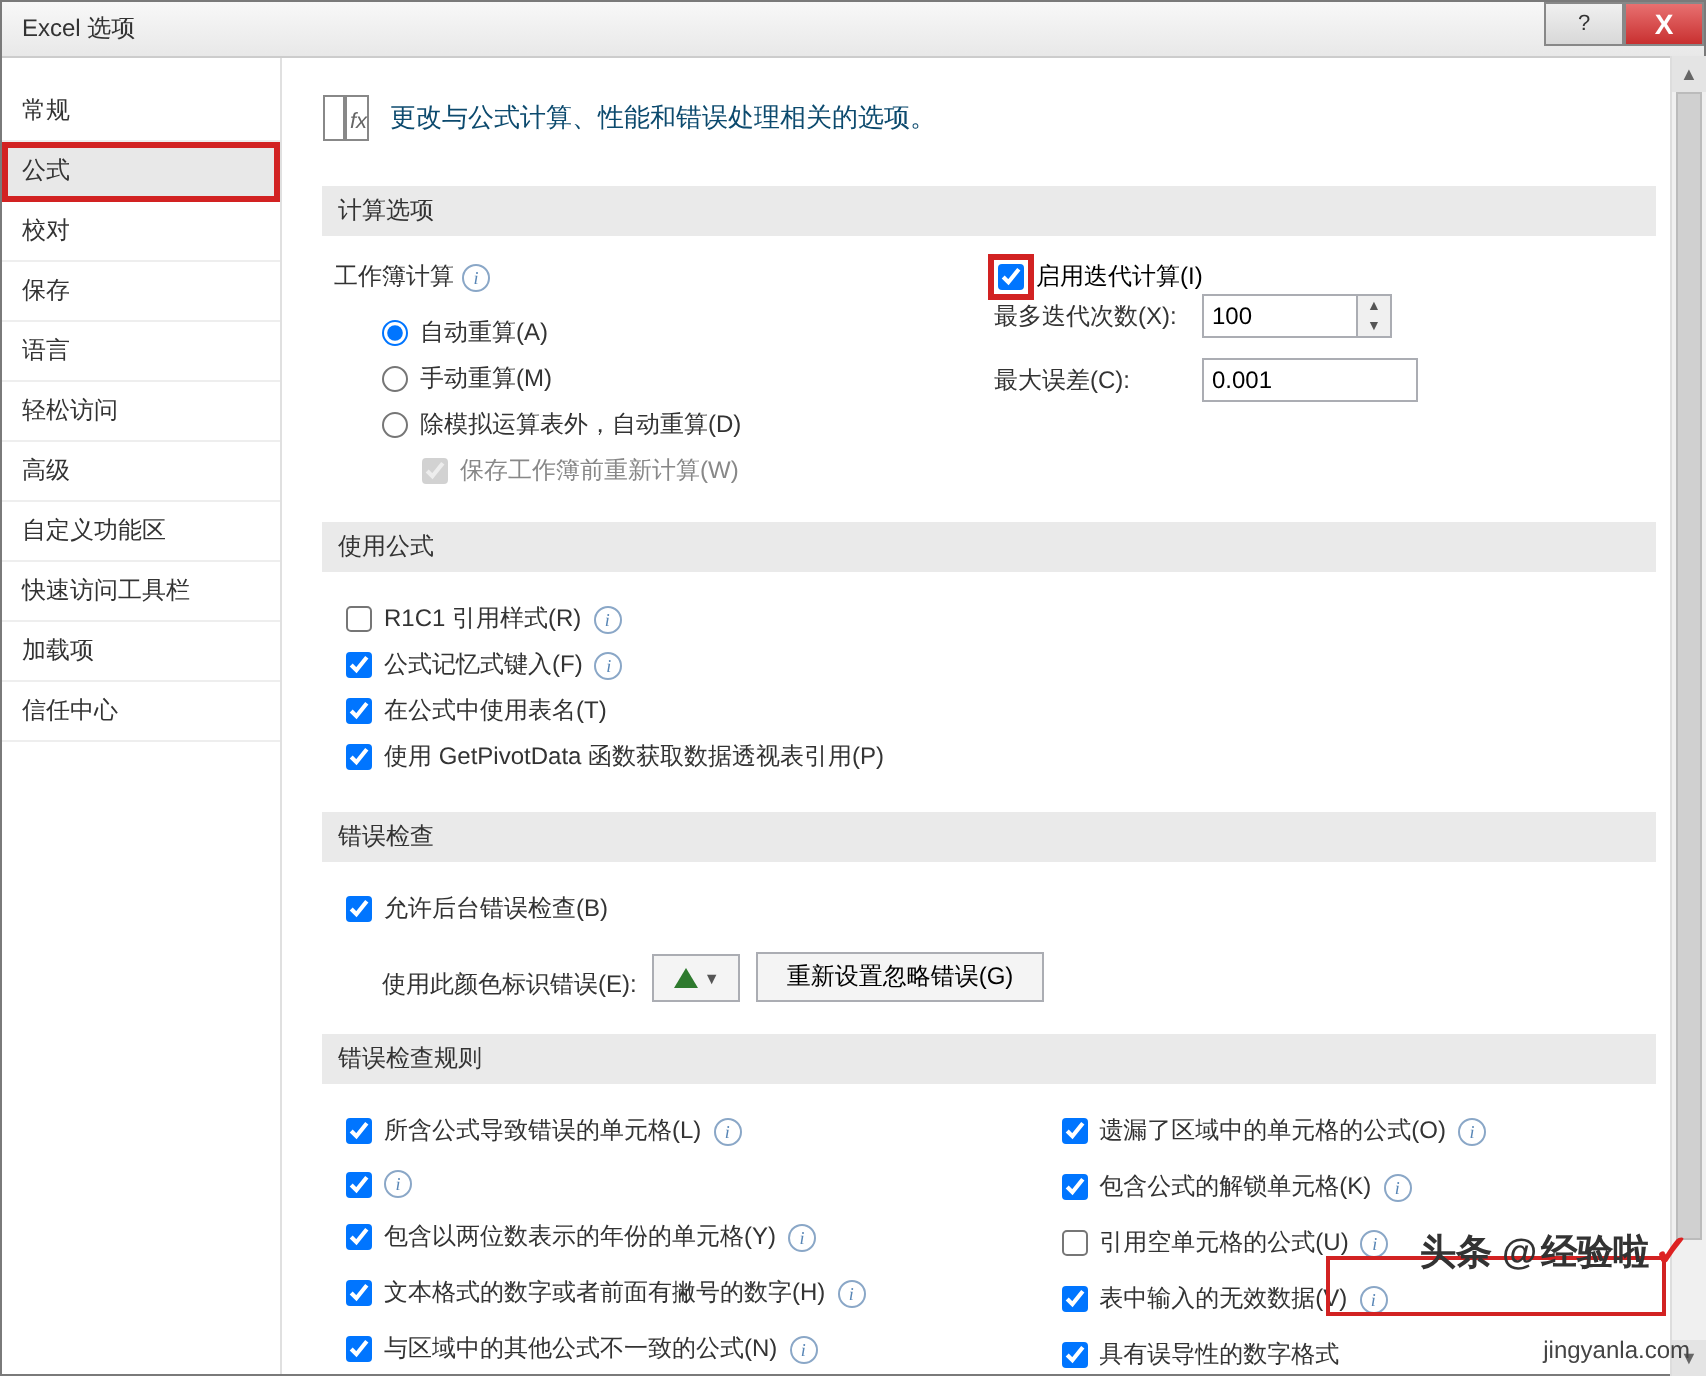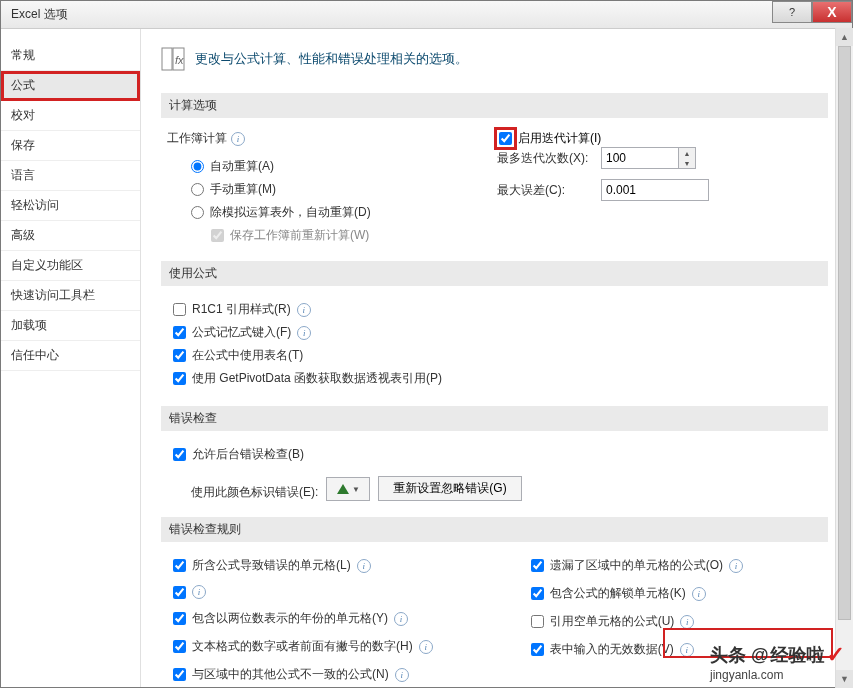--- a/index.html
+++ b/index.html
@@ -63,21 +63,21 @@
     .reset-btn { padding: 3px 14px; font-size: 12px; border: 1px solid #abadb3; background: #f4f4f4; }
     
     .rules-grid { display: flex; gap: 92px; padding-left: 6px; }
     .rules-col { display: flex; flex-direction: column; gap: 5px; }
     
     .scrollbar { position: absolute; right: 0; top: 28px; bottom: 0; width: 18px; background: #f0f0f0; border-left: 1px solid #ddd; display: flex; flex-direction: column; }
     .scroll-arrow { height: 18px; background: #e4e4e4; display:flex; align-items:center; justify-content:center; font-size:9px; color:#666; }
     .scroll-track { flex:1; position: relative; }
     .scroll-thumb { position:absolute; top:0; left:2px; right:2px; height: 92%; background: #d0d0d0; border:1px solid #bbb; }
     
-    .watermark { position: absolute; right: 8px; bottom: 6px; font-size: 18px; color: #333; z-index: 100; display:flex; flex-direction:column; align-items:flex-start; }
+    .watermark { position: absolute; right: 8px; bottom: 6px; font-size: 18px; color: #333; z-index: 100; display:flex; flex-direction:column; align-items:flex-end;gap:29px; }
     .watermark-top { display:flex; align-items:center; gap:2px; font-weight: 600; }
     .watermark-check { color:#d22; font-size: 22px; }
     .watermark-bottom { font-size: 12px; color: #444; }
     .watermark-box { position:absolute; right: 20px; bottom: 30px; width: 170px; height: 30px; border: 2px solid #d22222; pointer-events:none; }
     
     .iter-check-wrap { display: flex; align-items: center; }
   </style>
 </head>
 <body>
 
@@ -245,20 +245,24 @@
           <label class="check-row l0">
               <input type="checkbox" style="">
               <span>引用空单元格的公式(U)</span>
               <span class="info-icon">i</span>
             </label>
           <label class="check-row l0">
               <input type="checkbox" checked="" style="">
               <span>表中输入的无效数据(V)</span>
               <span class="info-icon">i</span>
             </label>
+          <label class="check-row l0">
+              <input type="checkbox" checked="" style="">
+              <span>具有误导性的数字格式</span>
+            </label>
         </div>
       </div>
     </div>
   </div>
 
   <div class="scrollbar">
     <div class="scroll-arrow">▲</div>
     <div class="scroll-track">
       <div class="scroll-thumb"></div>
     </div>

